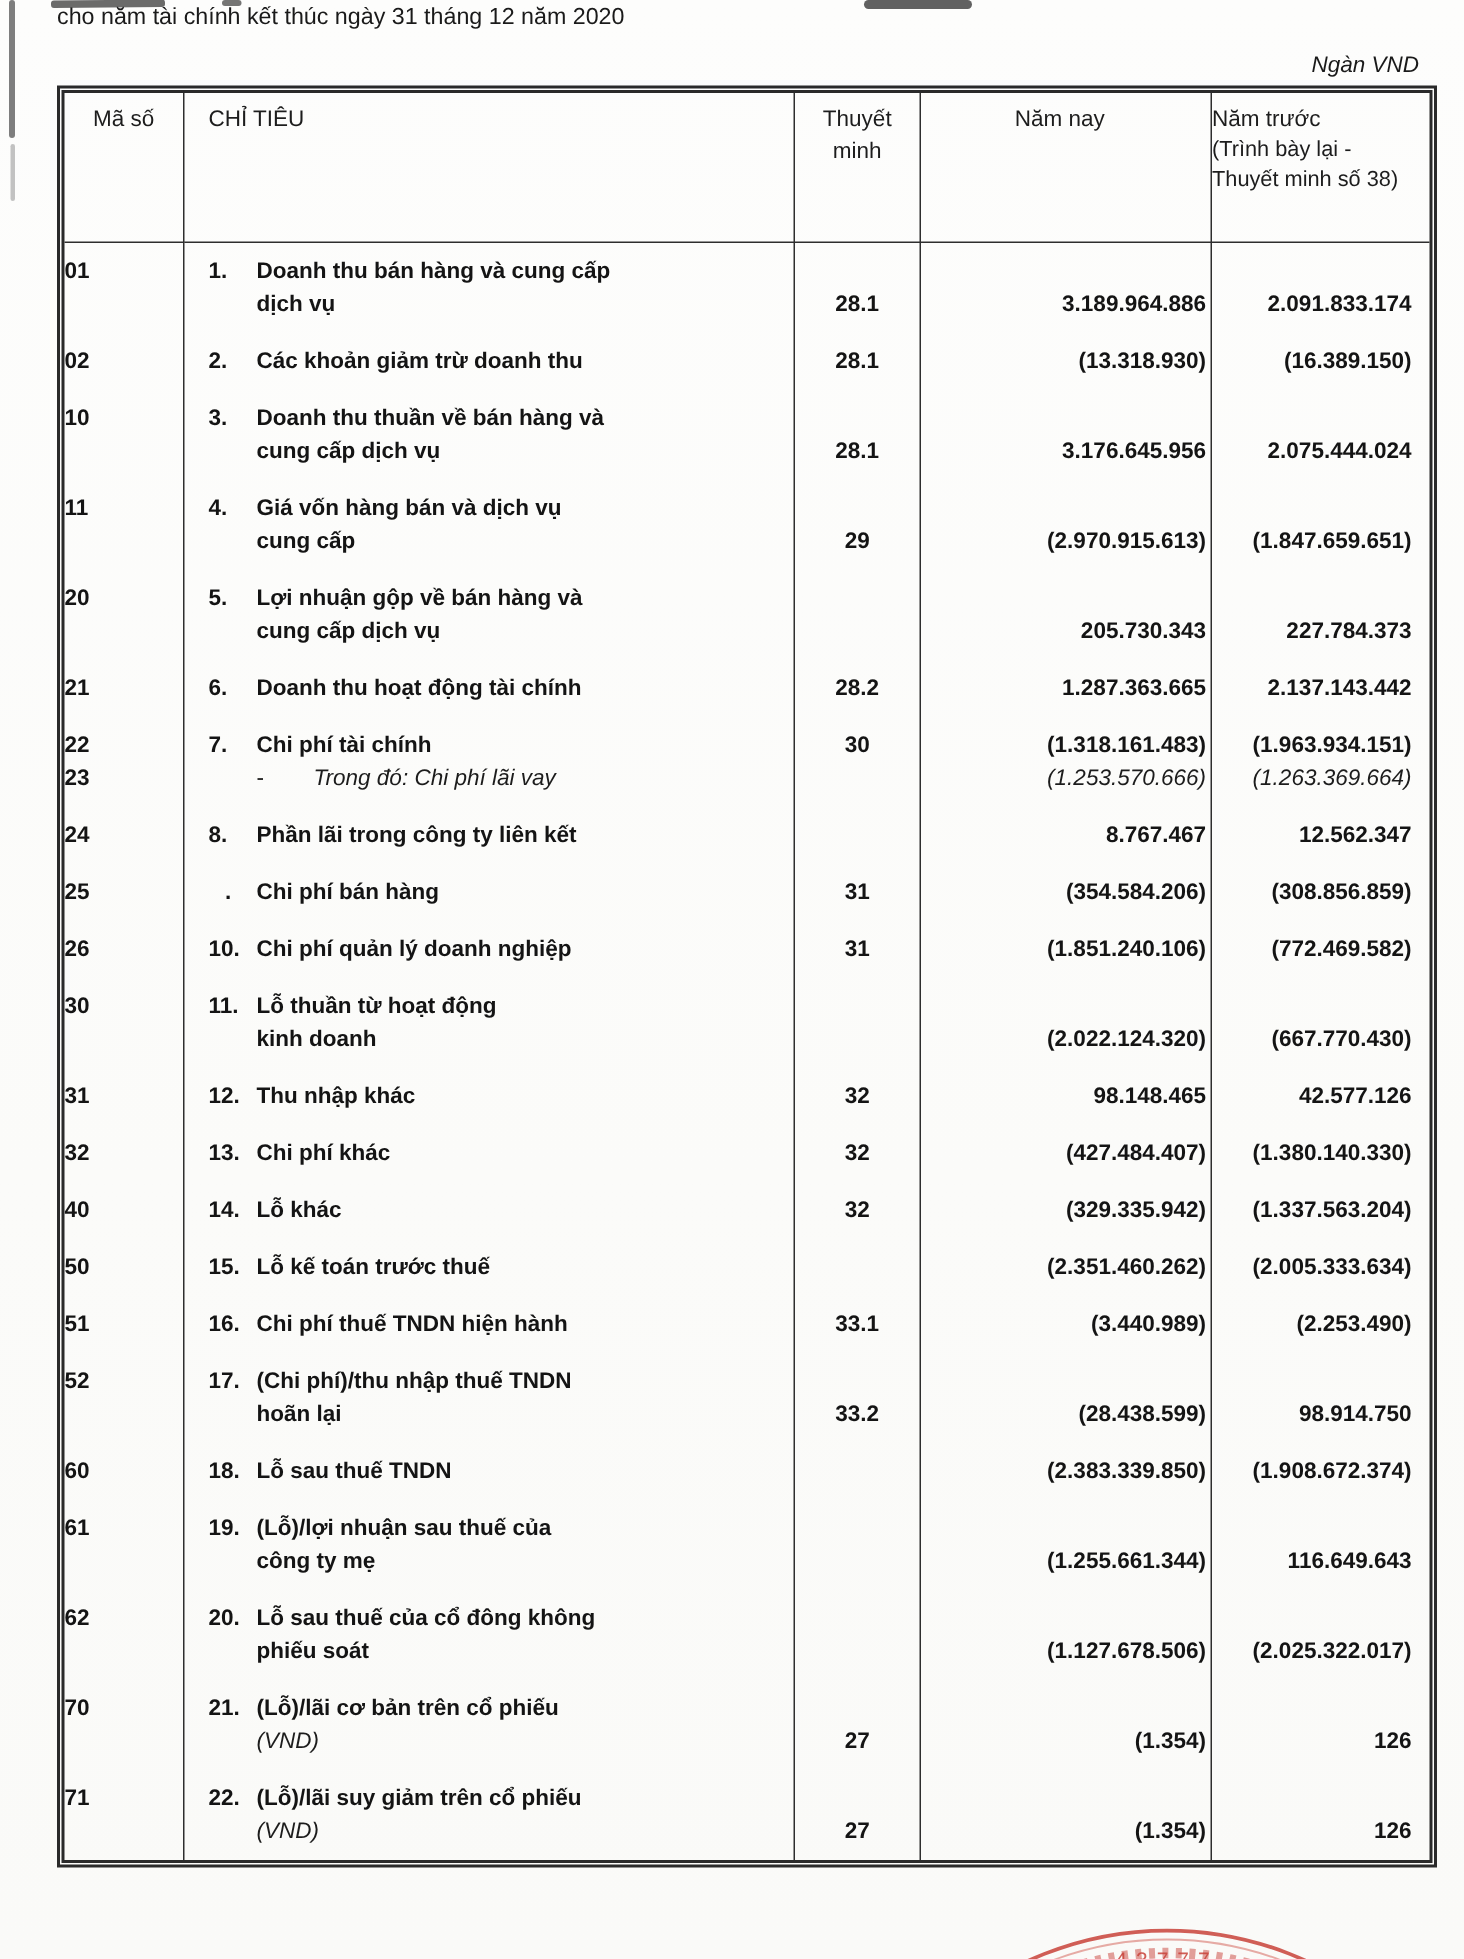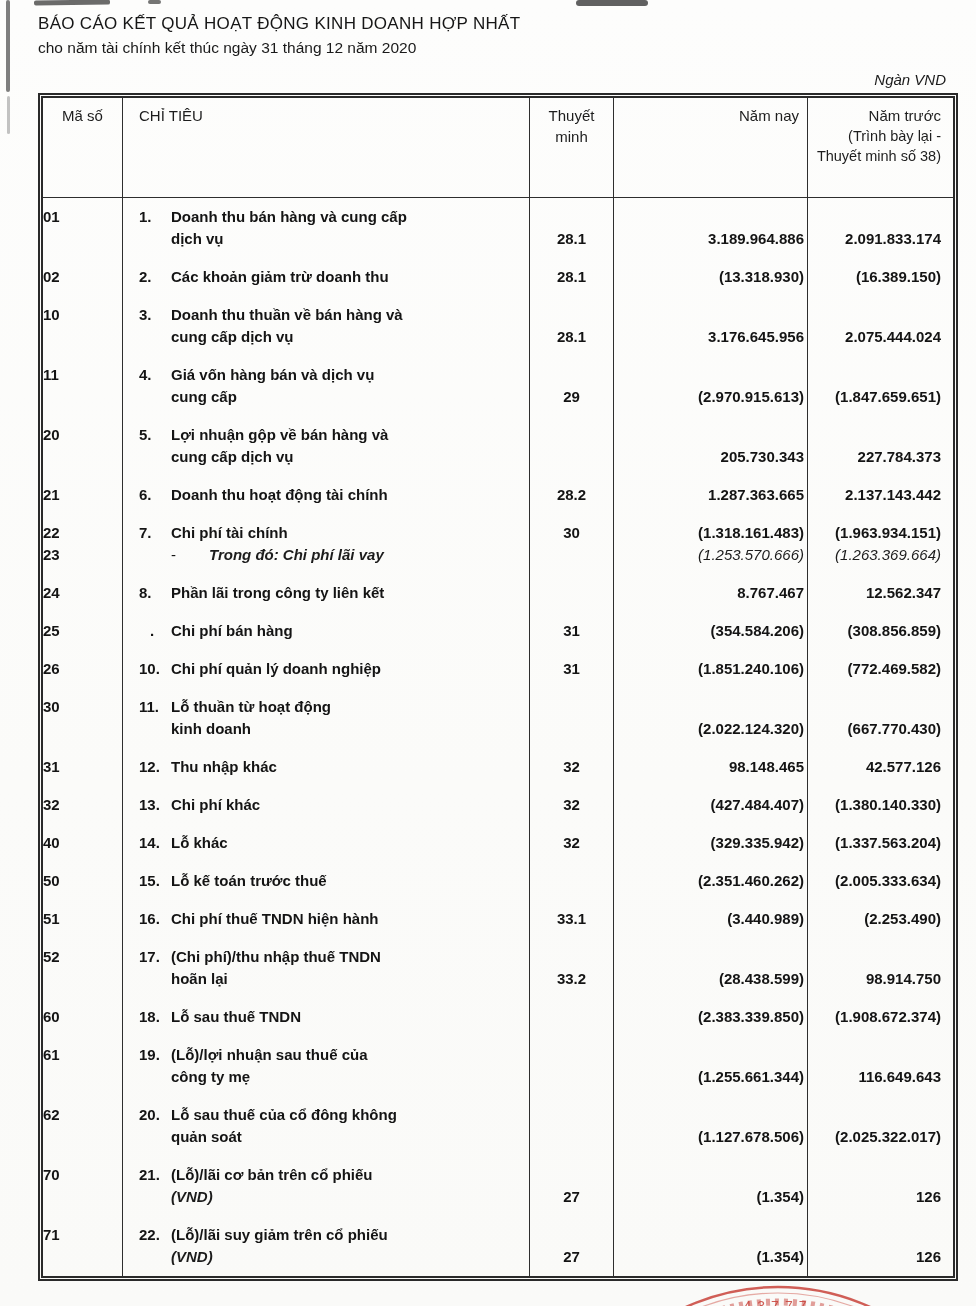--- a/index.html
+++ b/index.html
@@ -36,60 +36,59 @@
   .thead > div{
     display:table-cell;vertical-align:top;height:92px;
     border-right:1px solid #2e2e2e;border-bottom:1px solid #2e2e2e;
     font-size:15px;line-height:21px;font-weight:400;
     padding-top:7px;color:#1d1d1d;
   }
   .thead > div:last-child{border-right:none;}
   .h-code{width:59px;text-align:center;padding-left:10px;padding-right:10px;}
   .h-item{width:390px;padding-left:16px;}
   .h-note{width:73px;text-align:center;padding-left:5px;padding-right:5px;}
-  .h-cur{width:185px;text-align:right;padding-right:8px;}
-  .h-pri{text-align:right;padding-right:12px;}
+  .h-cur{width:185px;text-align:center;padding-right:8px;}
+  .h-pri{padding-right:12px;}
   .h-pri .psub{font-size:14.5px;line-height:20px;}
 
   .trow{display:table-row;}
   .cell{
     display:table-cell;border-right:1px solid #2e2e2e;
     padding-top:8px;padding-bottom:8px;
     font-size:15px;font-weight:700;line-height:22px;color:#141414;
   }
   .cell:last-child{border-right:none;}
   .cell.code{text-align:left;vertical-align:top;}
   .cell.item{vertical-align:top;padding-left:16px;padding-right:6px;}
   .cell.note{text-align:center;vertical-align:bottom;padding-left:2px;padding-right:2px;}
   .cell.val{text-align:right;vertical-align:bottom;}
   .cell.cur{padding-right:3px;}
   .cell.pri{padding-right:12px;}
 
   .num{display:inline-block;width:32px;}
   .num.dot{padding-left:11px;width:21px;}
   .iline.cont,.iline.sub,.iline.vnd{margin-left:32px;}
   .bullet{display:inline-block;width:38px;font-weight:400;}
-  .subtxt{font-style:italic;font-weight:700;color:#1c1c1c;}
+  .subtxt{font-style:italic;font-weight:400;color:#1c1c1c;}
   .valsub{font-style:italic;font-weight:400;color:#1c1c1c;}
   .ghost{visibility:hidden;}
 
   .stamp{position:absolute;left:558px;top:1277px;}
 </style>
 </head>
 <body>
 
 <div class="page">
 
   <div class="artifact a1"></div>
   <div class="artifact a2"></div>
   <div class="artifact a3"></div>
   <div class="artifact a4"></div>
   <div class="artifact a5"></div>
 
-  <div class="title">BÁO CÁO KẾT QUẢ HOẠT ĐỘNG KINH DOANH HỢP NHẤT</div>
   <div class="subtitle">cho năm tài chính kết thúc ngày 31 tháng 12 năm 2020</div>
   <div class="unit">Ngàn VND</div>
 
   <div class="tbl">
     <div class="thead">
       <div class="h-code">Mã số</div>
       <div class="h-item">CHỈ TIÊU</div>
       <div class="h-note">Thuyết minh</div>
       <div class="h-cur">Năm nay</div>
       <div class="h-pri">
@@ -433,21 +432,21 @@
           <div class="cell val pri">
             <div>116.649.643</div>
           </div>
         </div>
         <div class="trow">
           <div class="cell code">
             <div class="codeln">62</div>
           </div>
           <div class="cell item">
             <div class="iline first"><span class="num">20.</span><span>Lỗ sau thuế của cổ đông không</span></div>
-            <div class="iline cont">quản soát</div>
+            <div class="iline cont">phiếu soát</div>
           </div>
           <div class="cell note">
             <div>&nbsp;</div>
           </div>
           <div class="cell val cur">
             <div>(1.127.678.506)</div>
           </div>
           <div class="cell val pri">
             <div>(2.025.322.017)</div>
           </div>

